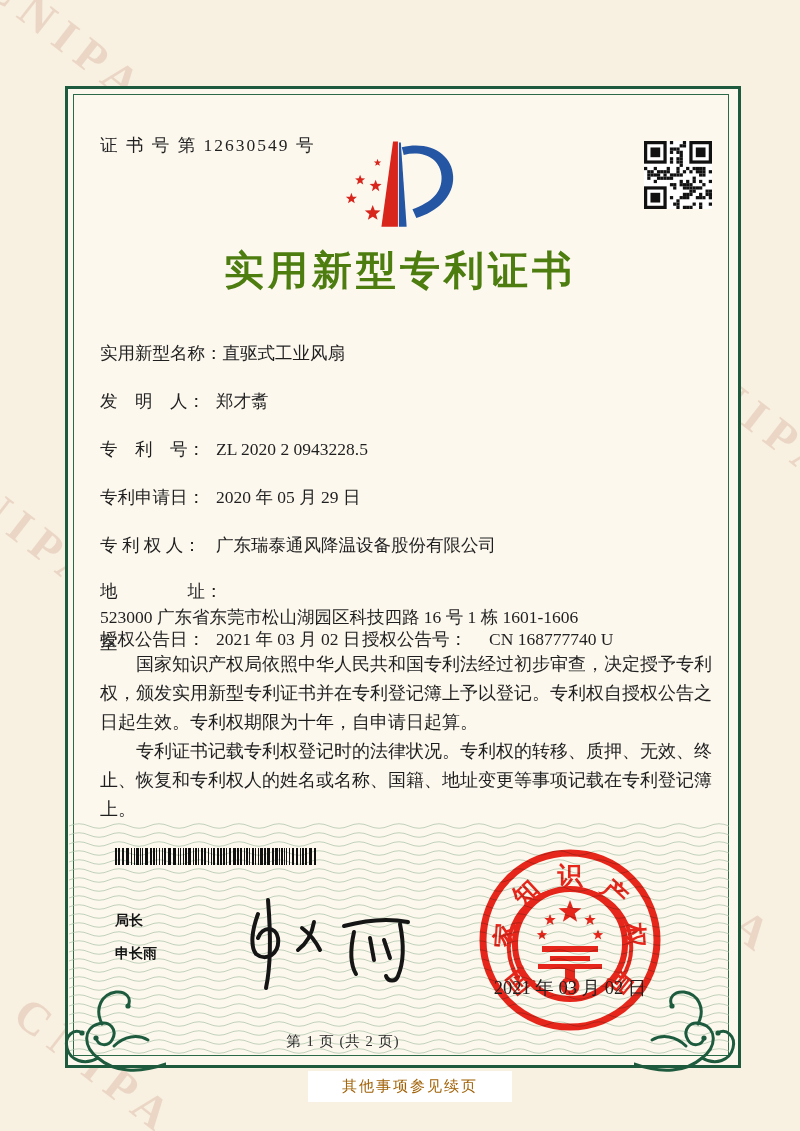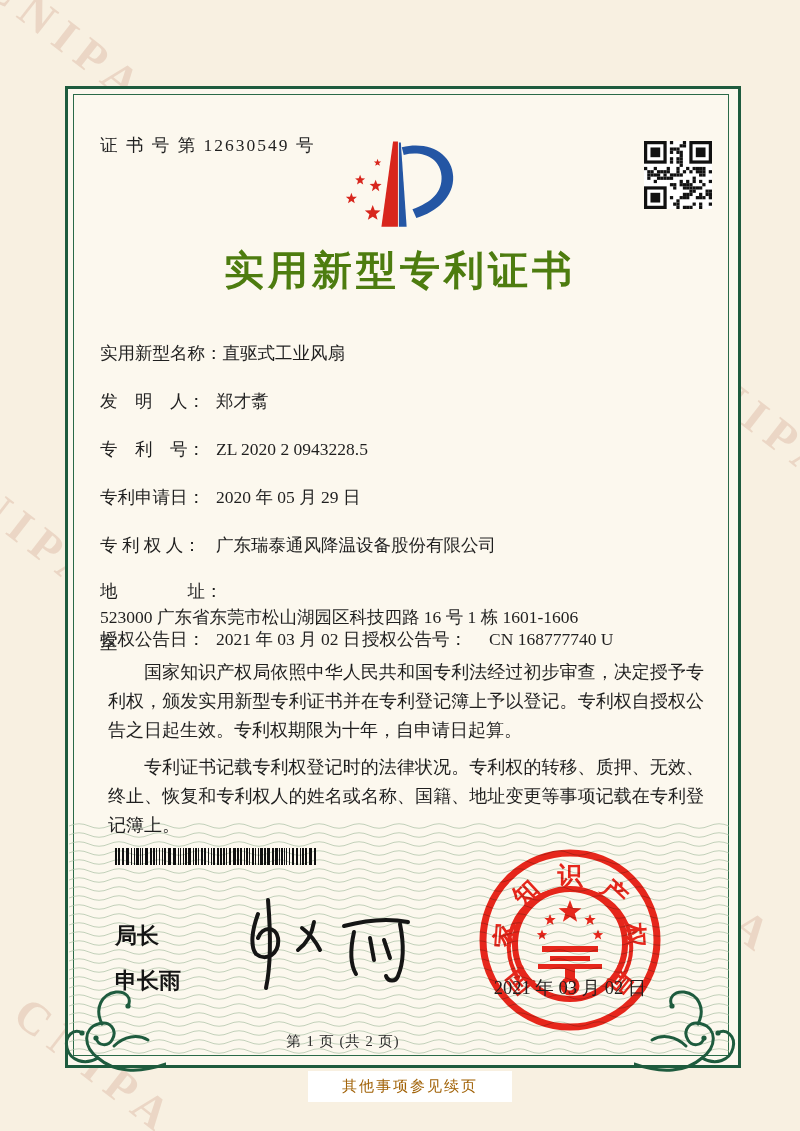--- a/index.html
+++ b/index.html
@@ -27,26 +27,26 @@
       font-size:40px;font-weight:bold;letter-spacing:4px;color:#4d7c0f;}
   
   .frow{position:absolute;left:100px;width:612px;font-size:17.5px;line-height:26px;}
   .frow .lbl{display:inline-block;min-width:116px;vertical-align:top;white-space:pre;}
   .frow .val{display:inline-block;vertical-align:top;max-width:492px;}
   .frow .col2{position:absolute;left:262px;top:0;white-space:nowrap;}
   .frow .col2 .lbl{min-width:0;margin-right:22px;}
   
   .bodytext{position:absolute;left:100px;top:650px;width:612px;font-size:18px;
       line-height:29px;text-align:justify;}
-  .bodytext p{margin:8px;text-indent:2em;}
+  .bodytext p{margin:0;text-indent:2em;}
   
   .barcode{position:absolute;left:115px;top:848px;width:205px;height:17px;}
   
   .signer{position:absolute;left:115px;top:912px;font-family:"Liberation Sans","DejaVu Sans",sans-serif;
-      font-size:22px;font-weight:600;color:#151515;margin-top:9px;}
+      font-size:14px;font-weight:600;color:#151515;}
   .signer div{margin-bottom:15px;}
   .signature{position:absolute;left:228px;top:896px;width:200px;height:100px;}
   
   .seal{position:absolute;left:468px;top:838px;width:204px;height:204px;mix-blend-mode:multiply;}
   
   .pagenum{position:absolute;left:68px;top:1032px;width:550px;text-align:center;
       font-size:14.5px;letter-spacing:1px;color:#2b2b2b;}
   .contnote{position:absolute;left:308px;top:1071px;width:204px;height:31px;background:#ffffff;
       text-align:center;line-height:31px;font-size:15px;letter-spacing:2px;color:#a16207;}
 </style>

